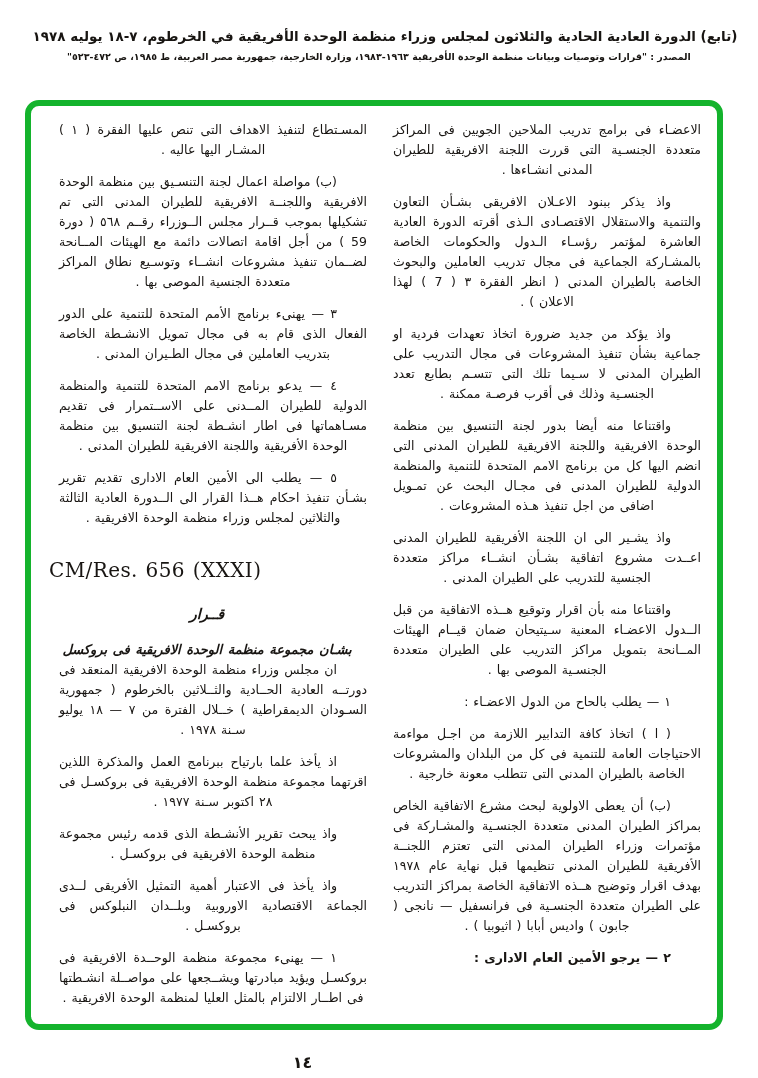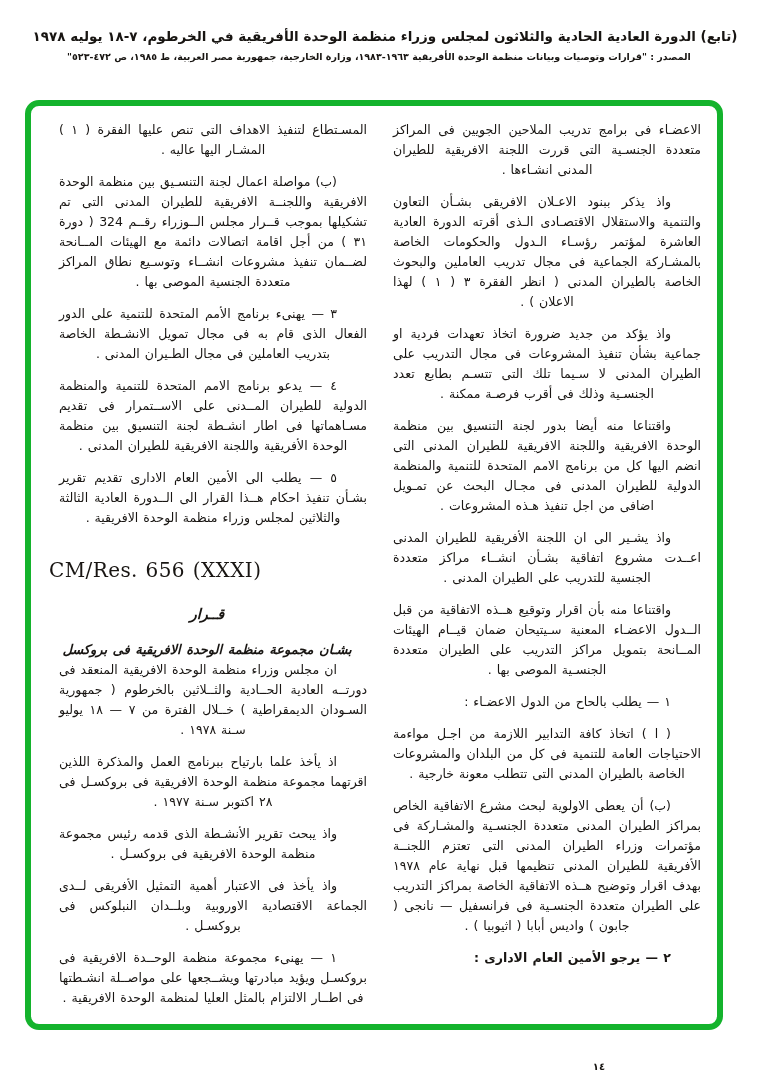--- a/index.html
+++ b/index.html
@@ -87,50 +87,51 @@
     font-weight: bold;
     font-style: italic;
   }
   .para.title    { font-size: 14.5px; margin: 2px 0 16px 0; letter-spacing: 1px; }
   .para.subtitle { font-size: 13px;   margin: 0 0 0 0; }
 
   
   .page-number {
     position: absolute;
     bottom: 6px; left: 0; width: 605px;
-    font-size: 10px;
+    text-align: center;
+    font-size: 16px;
     font-weight: bold;
     direction: rtl;
   }
 </style>
 </head>
 <body>
 
 <div class="page-header">
   <div class="header-line1">(تابع) الدورة العادية الحادية والثلاثون لمجلس وزراء منظمة الوحدة الأفريقية في الخرطوم، ٧-١٨ يوليه ١٩٧٨</div>
   <div class="header-line2">المصدر : "قرارات وتوصيات وبيانات منظمة الوحدة الأفريقية ١٩٦٣-١٩٨٣، وزارة الخارجية، جمهورية مصر العربية، ط ١٩٨٥، ص ٤٧٢-٥٢٣"</div>
 </div>
 
 <div class="content-frame">
   <div class="cols">
     <div class="col">
         <p class="para noindent">الاعضـاء فى برامج تدريب الملاحين الجويين فى المراكز متعددة الجنسـية التى قررت اللجنة الافريقية للطيران المدنى انشـاءها .</p>
-        <p class="para">واذ يذكر ببنود الاعـلان الافريقى بشـأن التعاون والتنمية والاستقلال الاقتصـادى الـذى أقرته الدورة العادية العاشرة لمؤتمر رؤسـاء الـدول والحكومات الخاصة بالمشـاركة الجماعية فى مجال تدريب العاملين والبحوث الخاصة بالطيران المدنى ( انظر الفقرة ٣ ( ١ ) لهذا الاعلان ) .</p>
+        <p class="para">واذ يذكر ببنود الاعـلان الافريقى بشـأن التعاون والتنمية والاستقلال الاقتصـادى الـذى أقرته الدورة العادية العاشرة لمؤتمر رؤسـاء الـدول والحكومات الخاصة بالمشـاركة الجماعية فى مجال تدريب العاملين والبحوث الخاصة بالطيران المدنى ( انظر الفقرة ٣ ( 7 ) لهذا الاعلان ) .</p>
         <p class="para">واذ يؤكد من جديد ضرورة اتخاذ تعهدات فردية او جماعية بشأن تنفيذ المشروعات فى مجال التدريب على الطيران المدنى لا سـيما تلك التى تتسـم بطابع تعدد الجنسـية وذلك فى أقرب فرصـة ممكنة .</p>
         <p class="para">واقتناعا منه أيضا بدور لجنة التنسيق بين منظمة الوحدة الافريقية واللجنة الافريقية للطيران المدنى التى انضم اليها كل من برنامج الامم المتحدة للتنمية والمنظمة الدولية للطيران المدنى فى مجـال البحث عن تمـويل اضافى من اجل تنفيذ هـذه المشروعات .</p>
         <p class="para">واذ يشـير الى ان اللجنة الأفريقية للطيران المدنى اعــدت مشروع اتفاقية بشـأن انشــاء مراكز متعددة الجنسية للتدريب على الطيران المدنى .</p>
         <p class="para">واقتناعا منه بأن اقرار وتوقيع هــذه الاتفاقية من قبل الــدول الاعضـاء المعنية سـيتيحان ضمان قيــام الهيئات المــانحة بتمويل مراكز التدريب على الطيران متعددة الجنسـية الموصى بها .</p>
         <p class="para lastright">١ — يطلب بالحاح من الدول الاعضـاء :</p>
         <p class="para">( ا ) اتخاذ كافة التدابير اللازمة من اجـل مواءمة الاحتياجات العامة للتنمية فى كل من البلدان والمشروعات الخاصة بالطيران المدنى التى تتطلب معونة خارجية .</p>
         <p class="para">(ب) أن يعطى الاولوية لبحث مشرع الاتفاقية الخاص بمراكز الطيران المدنى متعددة الجنسـية والمشـاركة فى مؤتمرات وزراء الطيران المدنى التى تعتزم اللجنــة الأفريقية للطيران المدنى تنظيمها قبل نهاية عام ١٩٧٨ بهدف اقرار وتوضيح هــذه الاتفاقية الخاصة بمراكز التدريب على الطيران متعددة الجنسـية فى فرانسفيل — نانجى ( جابون ) واديس أبابا ( اثيوبيا ) .</p>
         <p class="para lastright bold">٢ — يرجو الأمين العام الادارى :</p>
       </div>
     <div class="col">
         <p class="para noindent">المسـتطاع لتنفيذ الاهداف التى تنص عليها الفقرة ( ١ ) المشـار اليها عاليه .</p>
-        <p class="para">(ب) مواصلة اعمال لجنة التنسـيق بين منظمة الوحدة الافريقية واللجنــة الافريقية للطيران المدنى التى تم تشكيلها بموجب قــرار مجلس الــوزراء رقــم 324 ( دورة ٣١ ) من أجل اقامة اتصالات دائمة مع الهيئات المــانحة لضــمان تنفيذ مشروعات انشــاء وتوسـيع نطاق المراكز متعددة الجنسية الموصى بها .</p>
+        <p class="para">(ب) مواصلة اعمال لجنة التنسـيق بين منظمة الوحدة الافريقية واللجنــة الافريقية للطيران المدنى التى تم تشكيلها بموجب قــرار مجلس الــوزراء رقــم ٥٦٨ ( دورة 59 ) من أجل اقامة اتصالات دائمة مع الهيئات المــانحة لضــمان تنفيذ مشروعات انشــاء وتوسـيع نطاق المراكز متعددة الجنسية الموصى بها .</p>
         <p class="para">٣ — يهنىء برنامج الأمم المتحدة للتنمية على الدور الفعال الذى قام به فى مجال تمويل الانشـطة الخاصة بتدريب العاملين فى مجال الطـيران المدنى .</p>
         <p class="para">٤ — يدعو برنامج الامم المتحدة للتنمية والمنظمة الدولية للطيران المــدنى على الاســتمرار فى تقديم مسـاهماتها فى اطار انشـطة لجنة التنسيق بين منظمة الوحدة الأفريقية واللجنة الافريقية للطيران المدنى .</p>
         <p class="para">٥ — يطلب الى الأمين العام الادارى تقديم تقرير بشـأن تنفيذ احكام هــذا القرار الى الــدورة العادية الثالثة والثلاثين لمجلس وزراء منظمة الوحدة الافريقية .</p>
         <p class="para latin">CM/Res. 656 (XXXI)</p>
         <p class="para heading title">قــرار</p>
         <p class="para heading subtitle">بشـان مجموعة منظمة الوحدة الافريقية فى بروكسل</p>
         <p class="para">ان مجلس وزراء منظمة الوحدة الافريقية المنعقد فى دورتــه العادية الحــادية والثــلاثين بالخرطوم ( جمهورية السـودان الديمقراطية ) خــلال الفترة من ٧ — ١٨ يوليو سـنة ١٩٧٨ .</p>
         <p class="para">اذ يأخذ علما بارتياح ببرنامج العمل والمذكرة اللذين اقرتهما مجموعة منظمة الوحدة الافريقية فى بروكسـل فى ٢٨ اكتوبر سـنة ١٩٧٧ .</p>
         <p class="para">واذ يبحث تقرير الأنشـطة الذى قدمه رئيس مجموعة منظمة الوحدة الافريقية فى بروكسـل .</p>
         <p class="para">واذ يأخذ فى الاعتبار أهمية التمثيل الأفريقى لــدى الجماعة الاقتصادية الاوروبية وبلــدان النبلوكس فى بروكسـل .</p>

